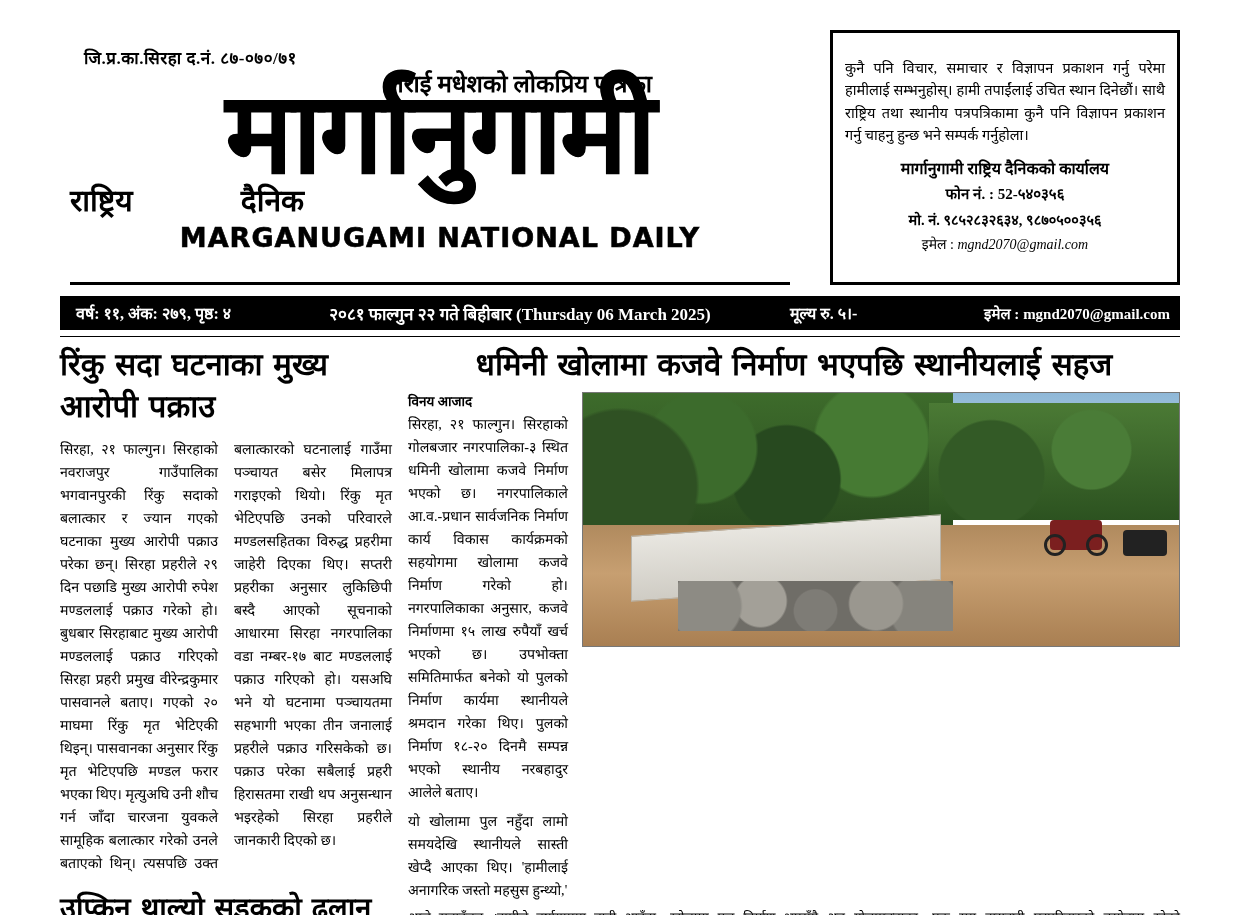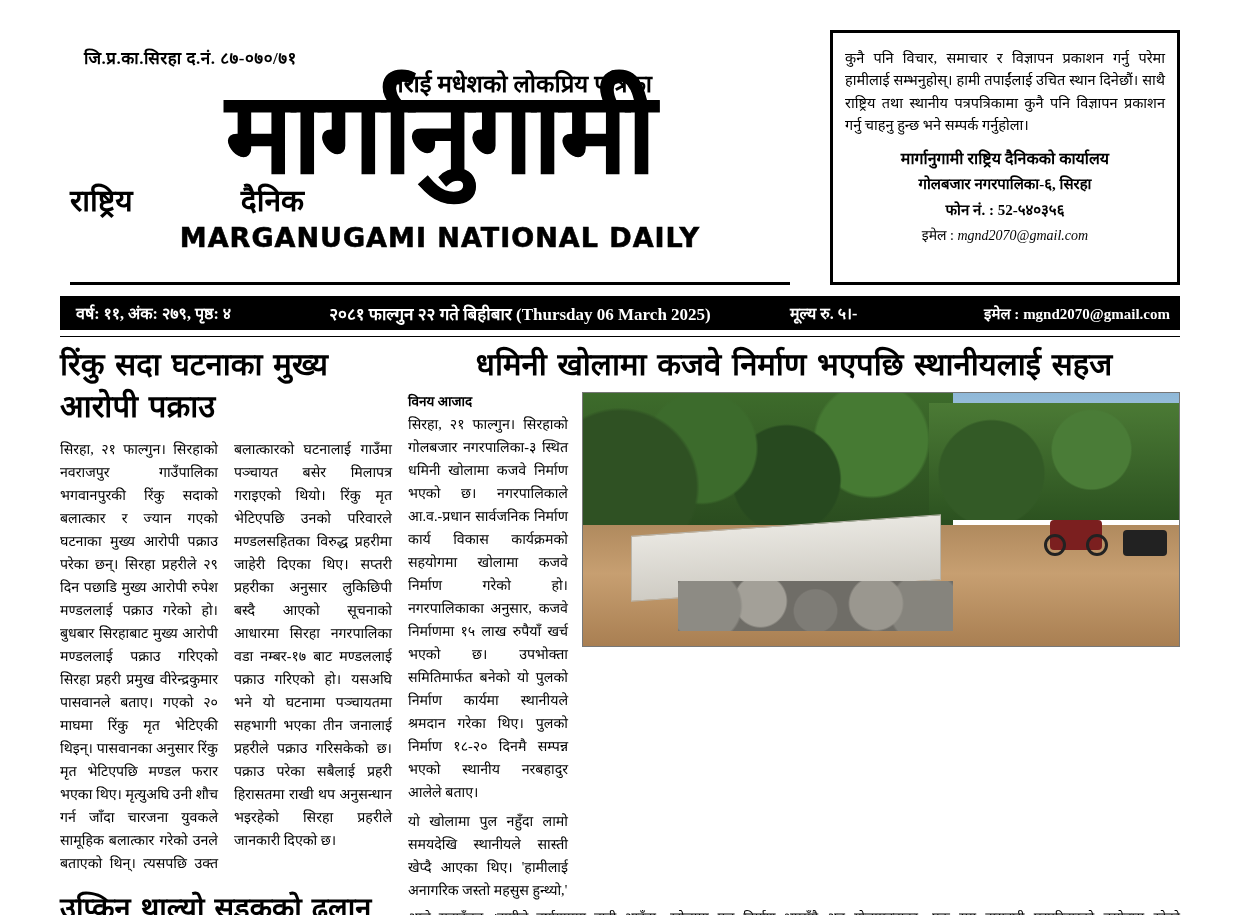--- a/index.html
+++ b/index.html
@@ -40,21 +40,21 @@
   .romanized {
     margin-top:2px; font-size:27px; font-weight:bold; letter-spacing:1px;
     font-family:"DejaVu Sans", sans-serif;
     -webkit-text-stroke:.6px #000;
   }
   .masthead-rule { position:absolute; left:10px; top:282px; width:720px; border-top:3px solid #000; }
 
   
   .notice-box {
     position:absolute; right:0; top:30px; width:350px; height:255px;
-    border:3px solid #000; padding:14px 12px;
+    border:3px solid #000; padding:24px 12px;
     font-size:14.5px; line-height:1.55; text-align:justify;
   }
   .notice-box .office { text-align:center; font-weight:bold; font-size:16px; margin-top:8px; line-height:1.7; }
   .notice-box .email-line { text-align:center; font-size:14px; margin-top:2px; }
   .notice-box .email-line i { font-family:"Liberation Serif", serif; }
 
   
   .infobar {
     position:absolute; left:60px; right:60px; top:296px; height:34px;
     background:#000; color:#fff; display:flex; align-items:center;
@@ -152,22 +152,22 @@
         <span>राष्ट्रिय</span>
         <span>दैनिक</span>
       </div>
       <div class="romanized">MARGANUGAMI NATIONAL DAILY</div>
     </div>
     <div class="masthead-rule"></div>
 
     <div class="notice-box">
       <div>कुनै पनि विचार, समाचार र विज्ञापन प्रकाशन गर्नु परेमा हामीलाई सम्भनुहोस्। हामी तपाईंलाई उचित स्थान दिनेछौं। साथै राष्ट्रिय तथा स्थानीय पत्रपत्रिकामा कुनै पनि विज्ञापन प्रकाशन गर्नु चाहनु हुन्छ भने सम्पर्क गर्नुहोला।</div>
       <div class="office">मार्गानुगामी राष्ट्रिय दैनिकको कार्यालय</div>
-      <div class="office" style="font-size:15px;margin-top:0">गोलबजार नगरपालिका-६, सिरहा</div>
       <div class="office" style="font-size:15px;margin-top:0">फोन नं. :  52-५४०३५६</div>
+      <div class="office" style="font-size:14.5px;margin-top:0">मो. नं.  ९८५२८३२६३४, ९८७०५००३५६</div>
       <div class="email-line">
         <span>इमेल :</span>
         <i>mgnd2070@gmail.com</i>
       </div>
     </div>
   </div>
 
   <div class="infobar">
     <div class="seg vol">वर्ष: ११, अंक: २७९, पृष्ठ: ४</div>
     <div class="seg date">२०८१ फाल्गुन २२ गते बिहीबार (Thursday 06 March 2025)</div>

